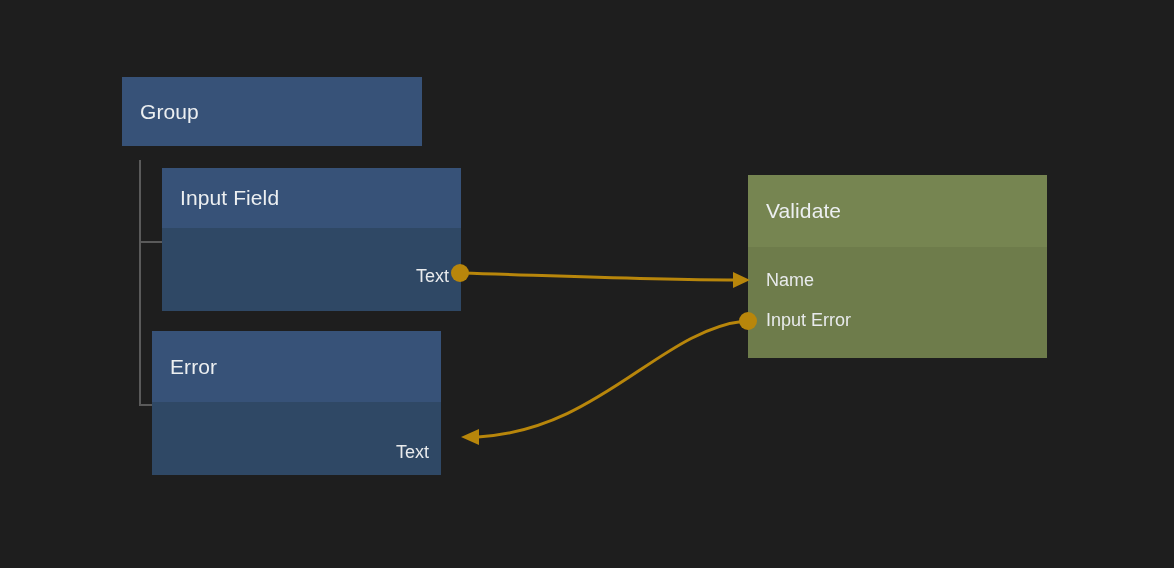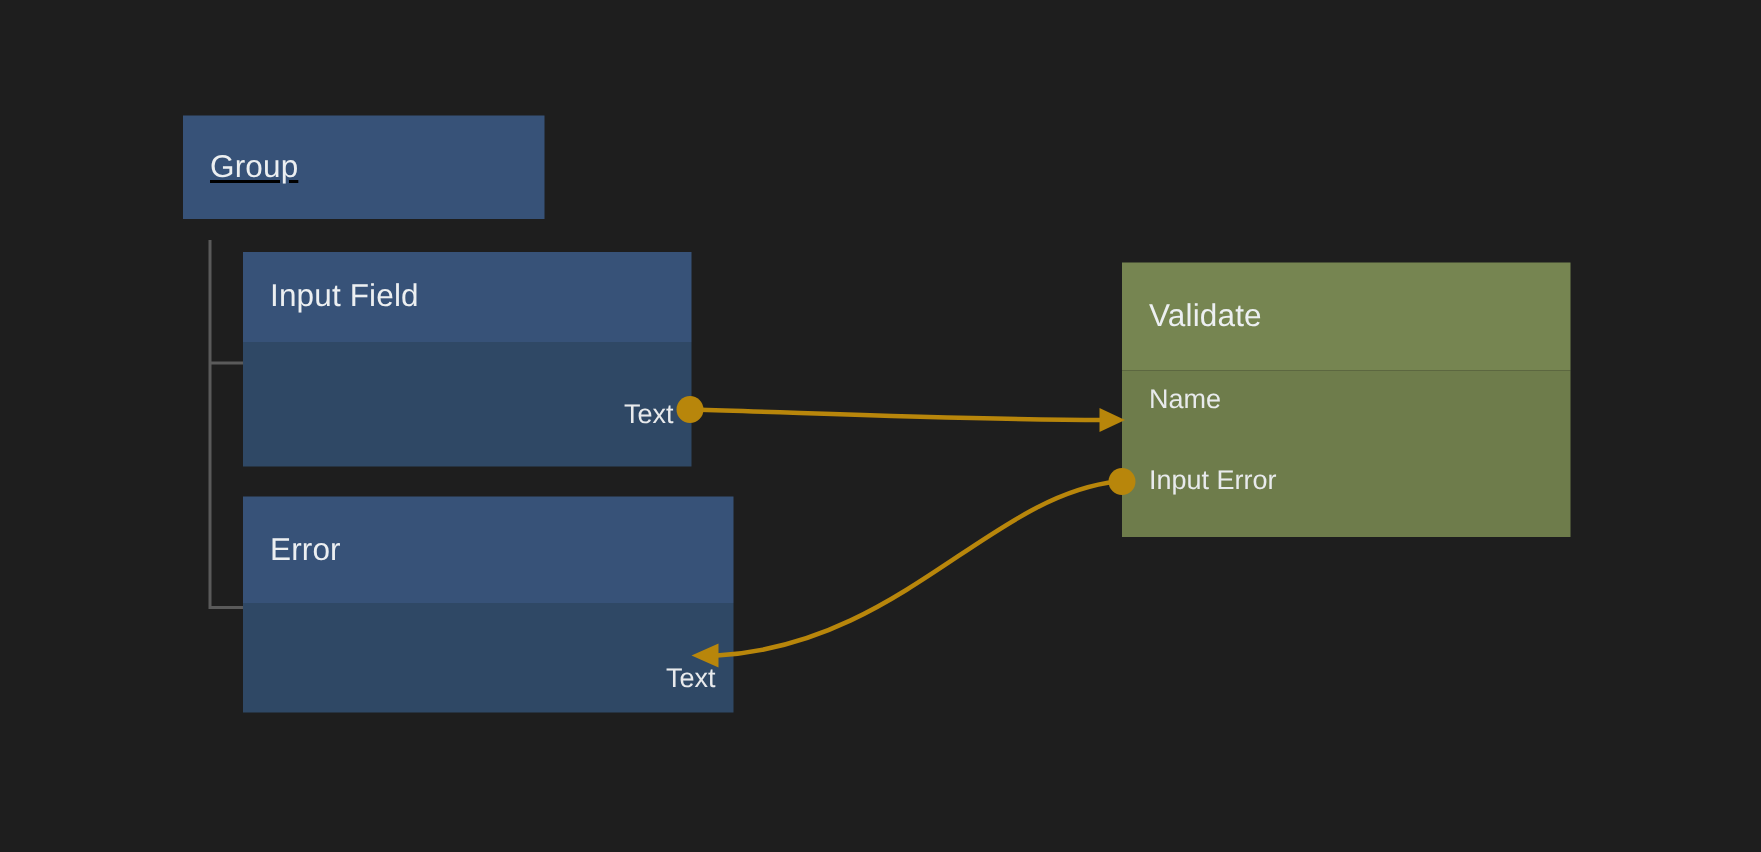--- a/index.html
+++ b/index.html
@@ -97,46 +97,46 @@
 </head>
 <body>
 
 <div id="canvas">
 
   <svg class="group-bracket" style="left:0;top:0;width:1174px;height:568px;">
     <path d="M 140 160 L 140 405 L 162 405"></path>
     <path d="M 140 242 L 162 242"></path>
   </svg>
 
-  <div class="node node-blue" style="left:122px; top:77px; width:241px; height:69px;text-decoration:underline;">
+  <div class="node node-blue" style="left:122px; top:77px; width:300px; height:69px;">
     <div class="node-header" style="height:69px;">Group</div>
   </div>
 
   <div class="node node-blue" style="left:162px; top:168px; width:299px; height:143px;">
     <div class="node-header" style="height:60px;">Input Field</div>
     <div class="node-body">
       <div class="port-row out" style="top:22px;">
         <span>Text</span>
       </div>
     </div>
   </div>
 
-  <div class="node node-blue" style="left:162px; top:331px; width:327px; height:144px;">
+  <div class="node node-blue" style="left:152px; top:331px; width:289px; height:144px;">
     <div class="node-header" style="height:71px;">Error</div>
     <div class="node-body">
       <div class="port-row out" style="top:24px;">
         <span>Text</span>
       </div>
     </div>
   </div>
 
   <div class="node node-green" style="left:748px; top:175px; width:299px; height:183px;">
     <div class="node-header" style="height:72px;">Validate</div>
     <div class="node-body">
-      <div class="port-row in" style="top:9px;">
+      <div class="port-row in" style="top:23px;">
         <span>Name</span>
       </div>
       <div class="port-row in" style="top:63px;">
         <span>Input Error</span>
       </div>
     </div>
   </div>
 
   <svg id="edges">
 

